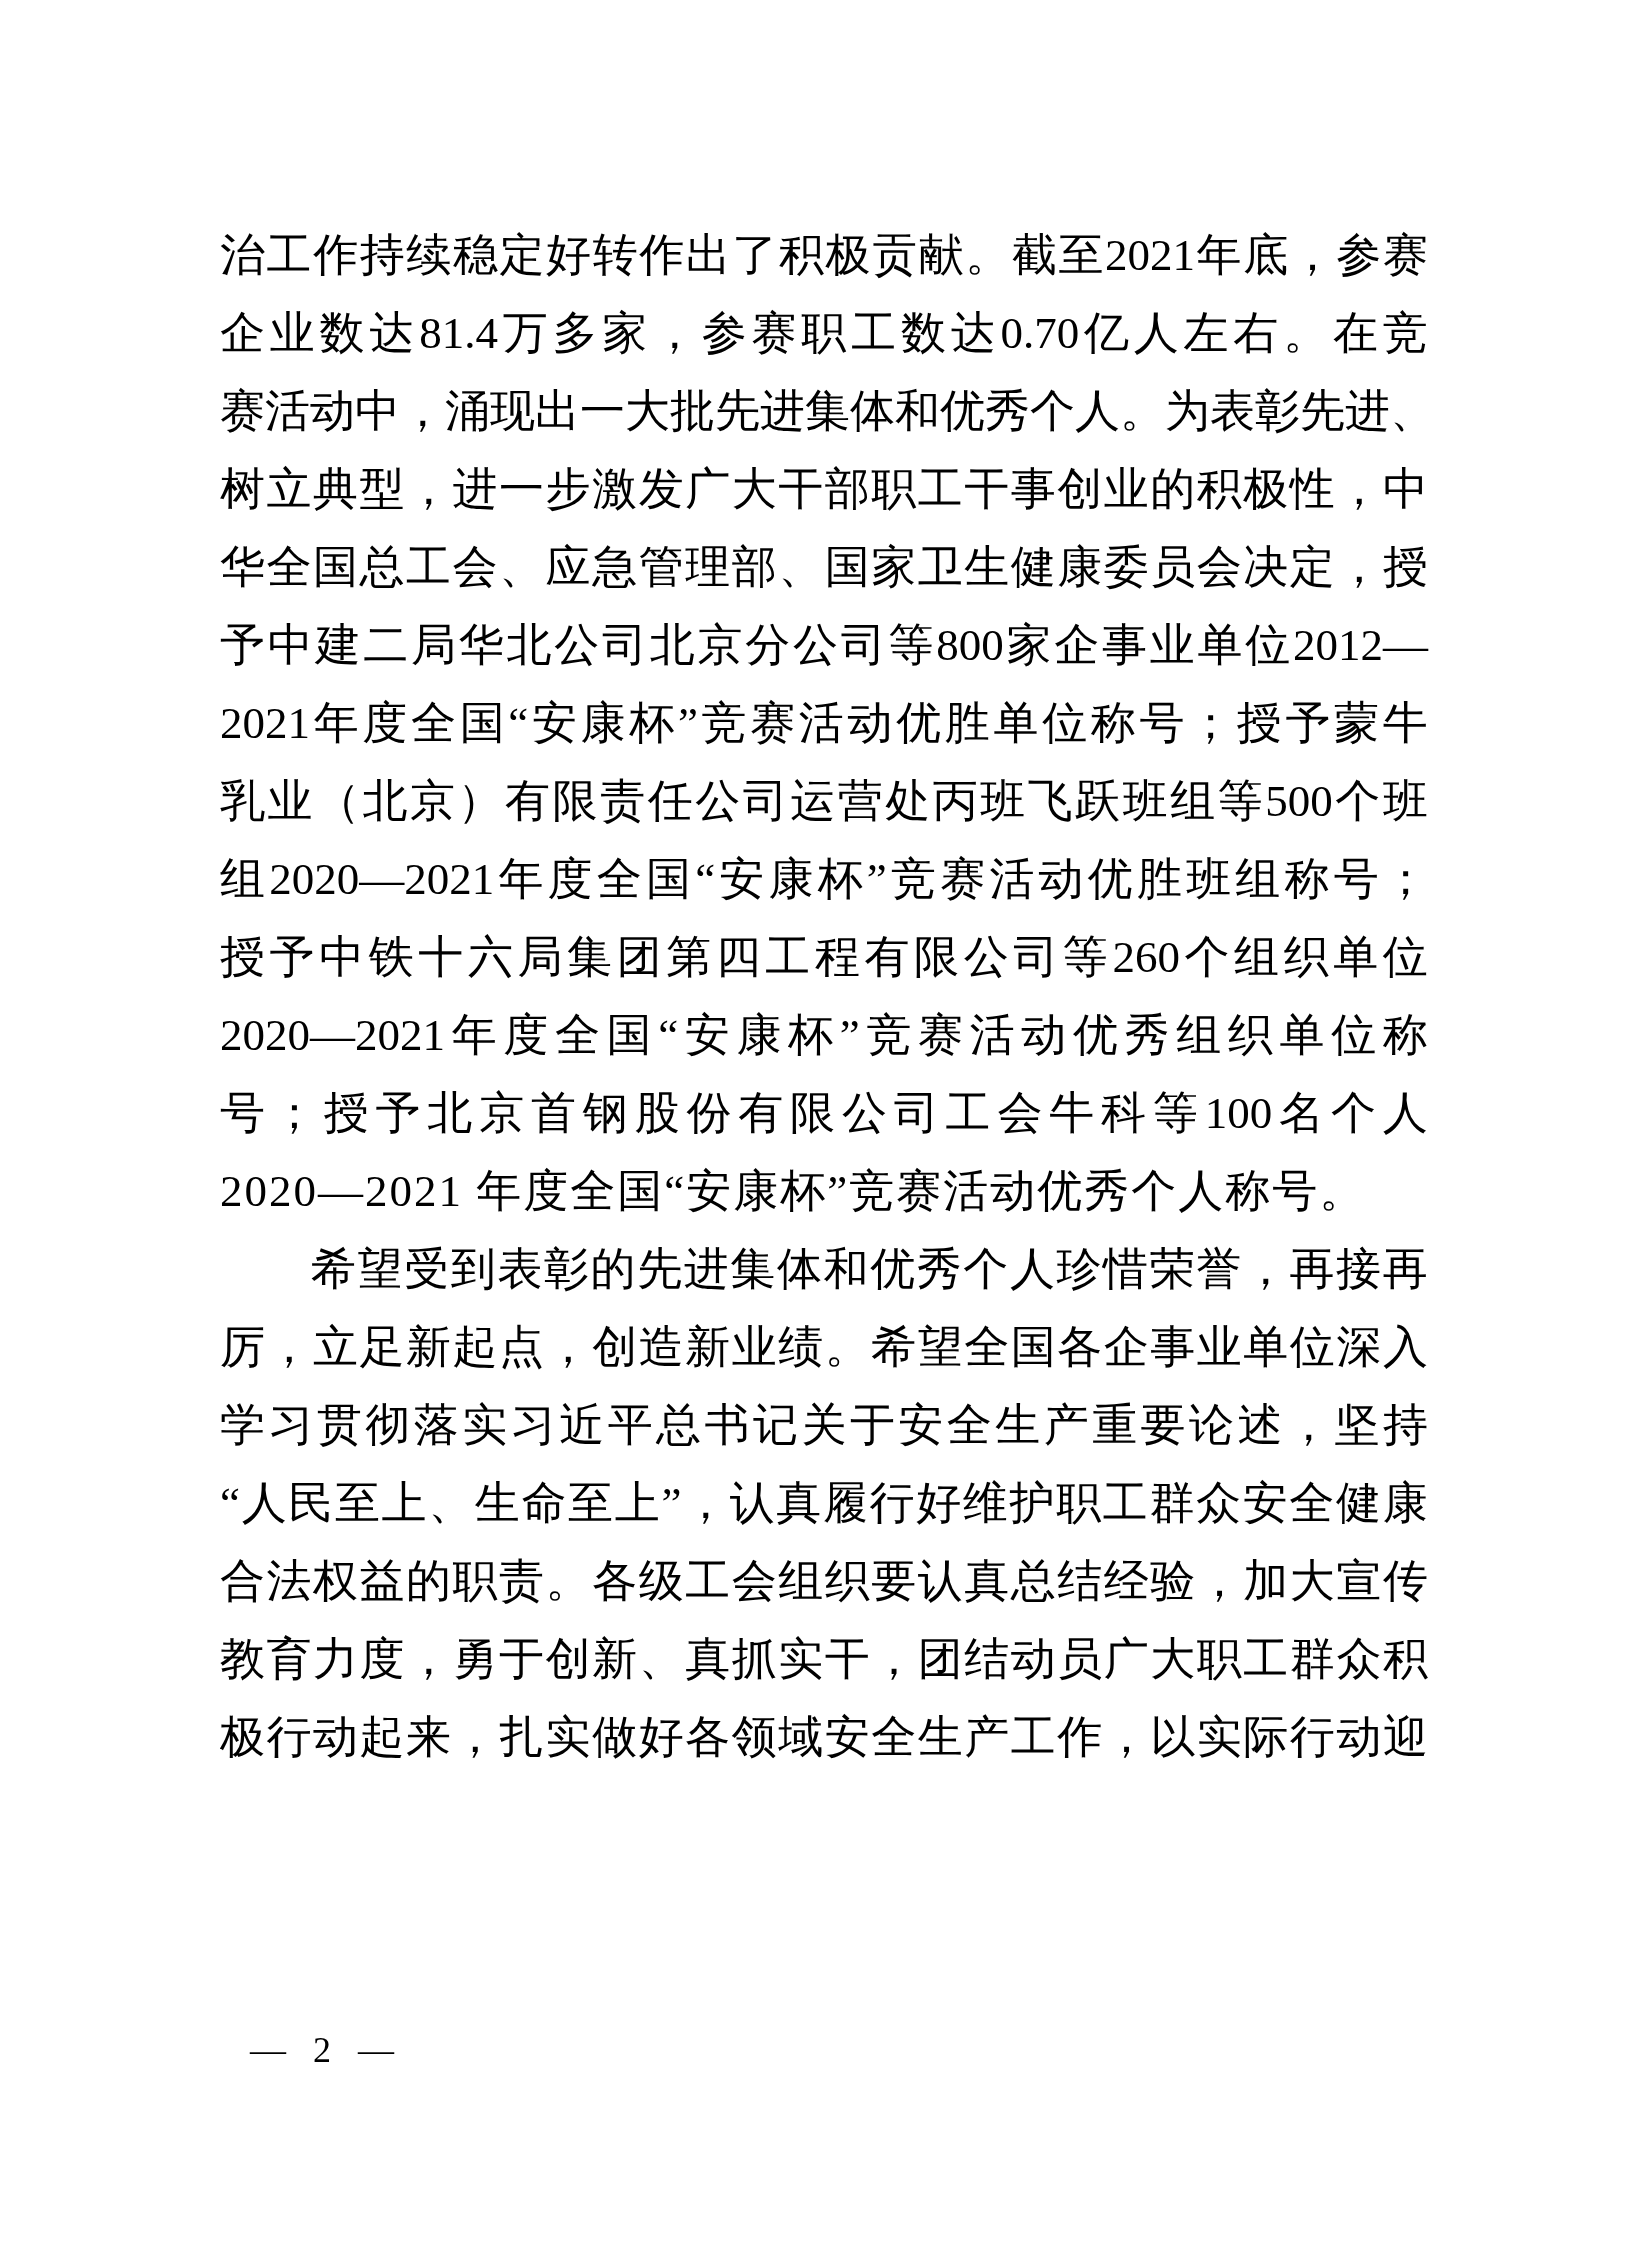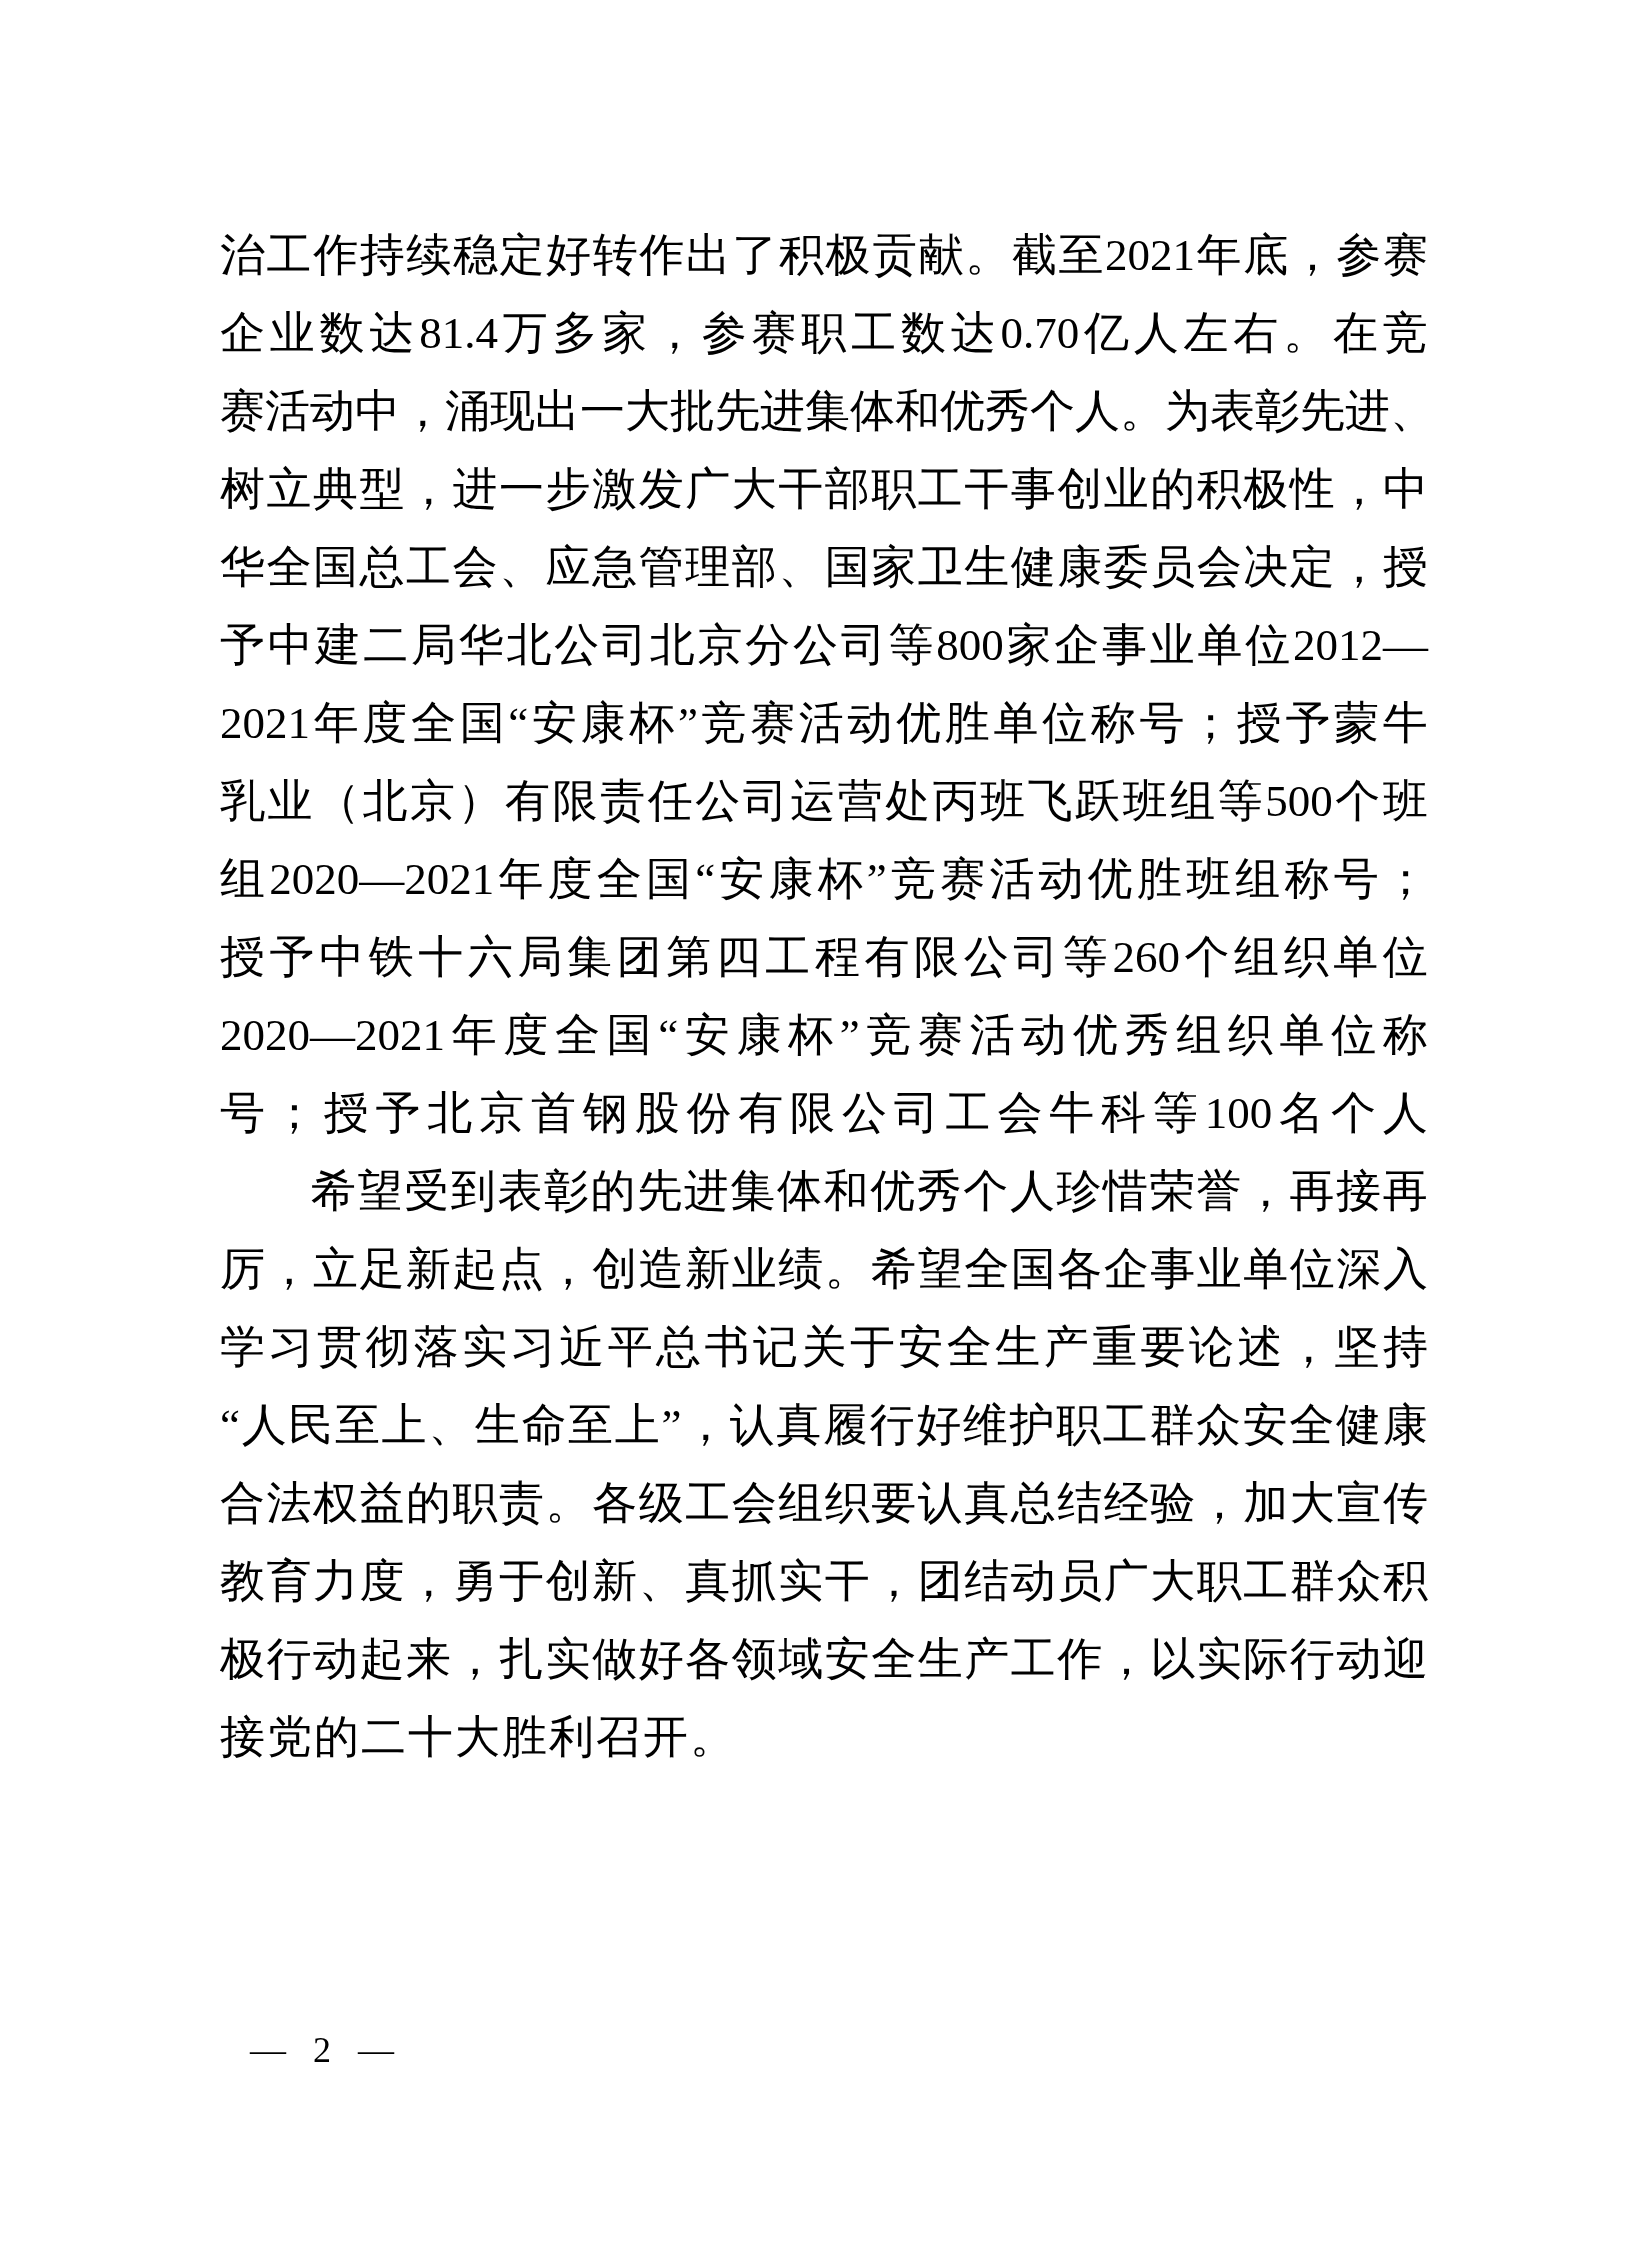--- a/index.html
+++ b/index.html
@@ -360,20 +360,21 @@
         <span>工</span>
         <span>会</span>
         <span>牛</span>
         <span>科</span>
         <span>等</span>
         <span>100</span>
         <span>名</span>
         <span>个</span>
         <span>人</span>
       </div>
+    <div class="line plain">2020—2021 年度全国“安康杯”竞赛活动优秀个人称号。</div>
     <div class="line justified indent">
         <span>希</span>
         <span>望</span>
         <span>受</span>
         <span>到</span>
         <span>表</span>
         <span>彰</span>
         <span>的</span>
         <span>先</span>
         <span>进</span>
@@ -554,17 +555,16 @@
         <span>工</span>
         <span>作</span>
         <span>，</span>
         <span>以</span>
         <span>实</span>
         <span>际</span>
         <span>行</span>
         <span>动</span>
         <span>迎</span>
       </div>
-    <div class="line plain">接党的二十大胜利召开。</div>
   </div>
   <div class="footer">— 2 —</div>
 </div>
 
 
 </body></html>

